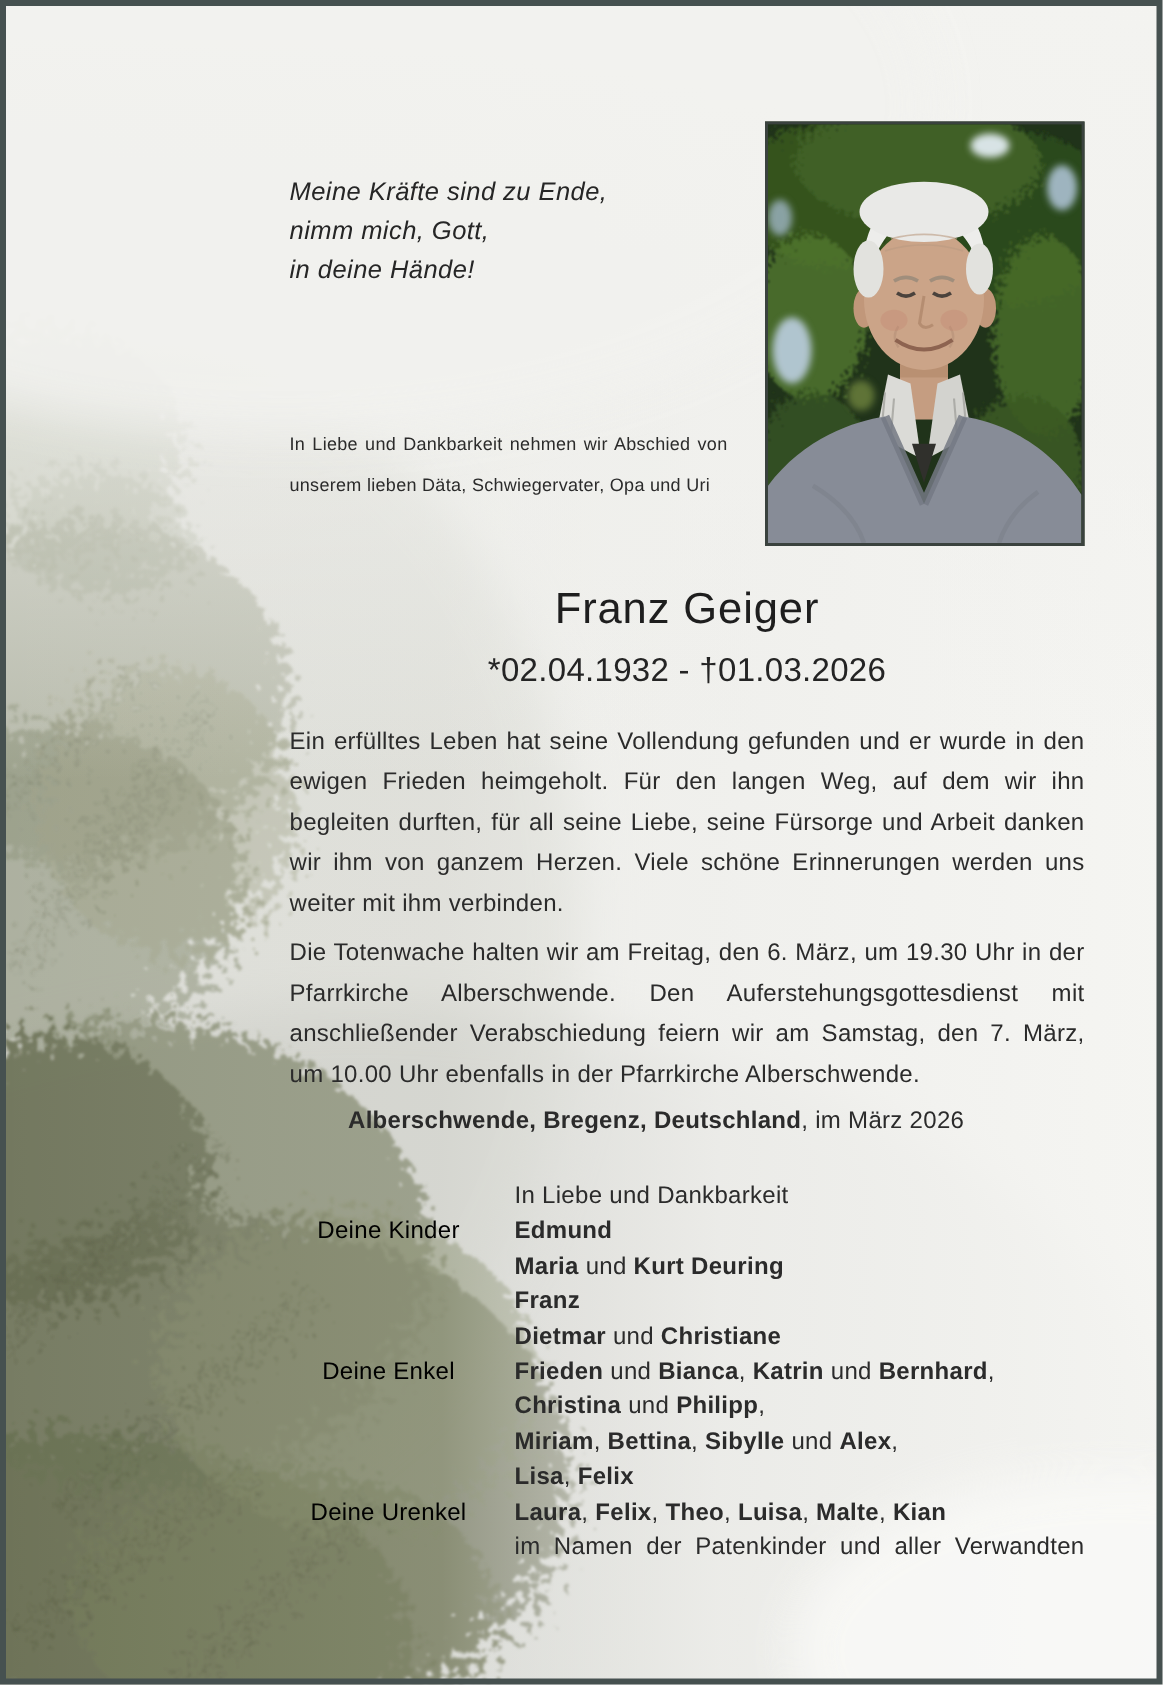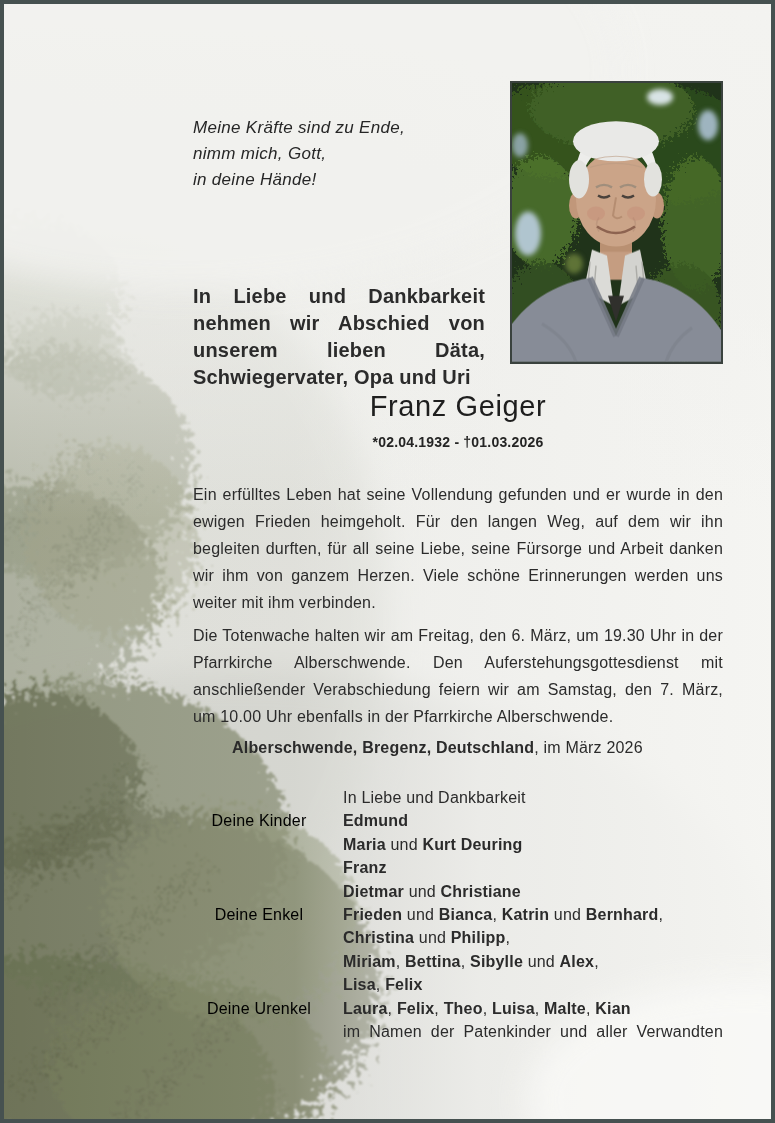--- a/index.html
+++ b/index.html
@@ -8,23 +8,23 @@
     font-family:"Liberation Sans","DejaVu Sans",sans-serif;
     color:#2b2b2b;background:#eeeeea;
   }
   .bg-svg{position:absolute;left:0;top:0;width:775px;height:1123px;}
   .frame{position:absolute;inset:0;border:4px solid #465150;pointer-events:none;z-index:50;}
   .abs{position:absolute;z-index:10;}
   .quote{left:193px;top:115px;font-style:italic;font-size:17px;line-height:26px;letter-spacing:.3px;color:#262626;}
   .quote span{display:block;}
   .photo{left:510px;top:81px;width:213px;height:283px;border:2px solid #3a423e;box-sizing:border-box;background:#22351a;z-index:12;}
   .photo svg{display:block;width:100%;height:100%;}
-  .intro{left:193px;top:283px;width:292px;font-size:20px;line-height:27px;text-align:justify;letter-spacing:.2px;font-weight:bold;}
+  .intro{left:193px;top:283px;width:292px;font-size:12px;line-height:27px;text-align:justify;letter-spacing:.2px;}
   .name{left:193px;top:390px;width:530px;text-align:center;font-size:29px;font-weight:400;letter-spacing:.6px;color:#1e1e1e;}
-  .dates{left:193px;top:434px;width:530px;text-align:center;font-size:14px;font-weight:700;letter-spacing:.2px;color:#242424;}
+  .dates{left:193px;top:434px;width:530px;text-align:center;font-size:22px;font-weight:400;letter-spacing:.2px;color:#242424;}
   .para{left:193px;width:530px;font-size:16px;line-height:27px;text-align:justify;letter-spacing:.2px;}
   .para1{top:481px;} .para2{top:622px;}
   .location{left:193px;top:739px;width:530px;font-size:16px;letter-spacing:.2px;margin-left:39px;}
   .family{left:193px;top:786px;width:530px;display:grid;grid-template-columns:132px 1fr;column-gap:18px;
           font-size:16px;line-height:23.4px;letter-spacing:.2px;}
   .fam-label{text-align:center;color:#000000;}
   .fam-names{text-align:left;}
   .fam-just{text-align:justify;text-align-last:justify;}
   .seg-b{font-weight:700;}
 </style>

